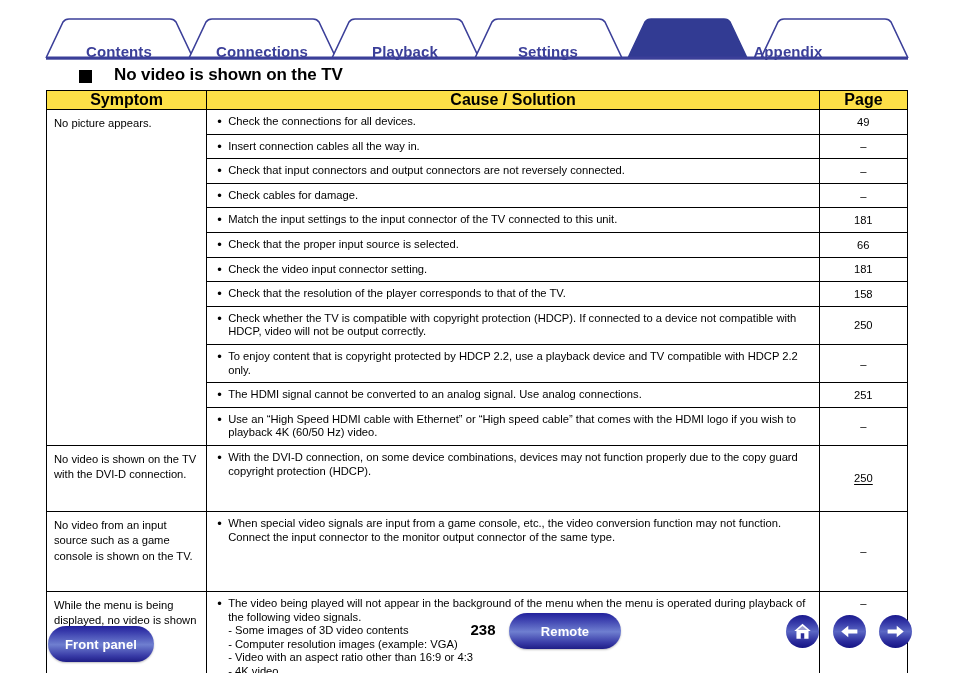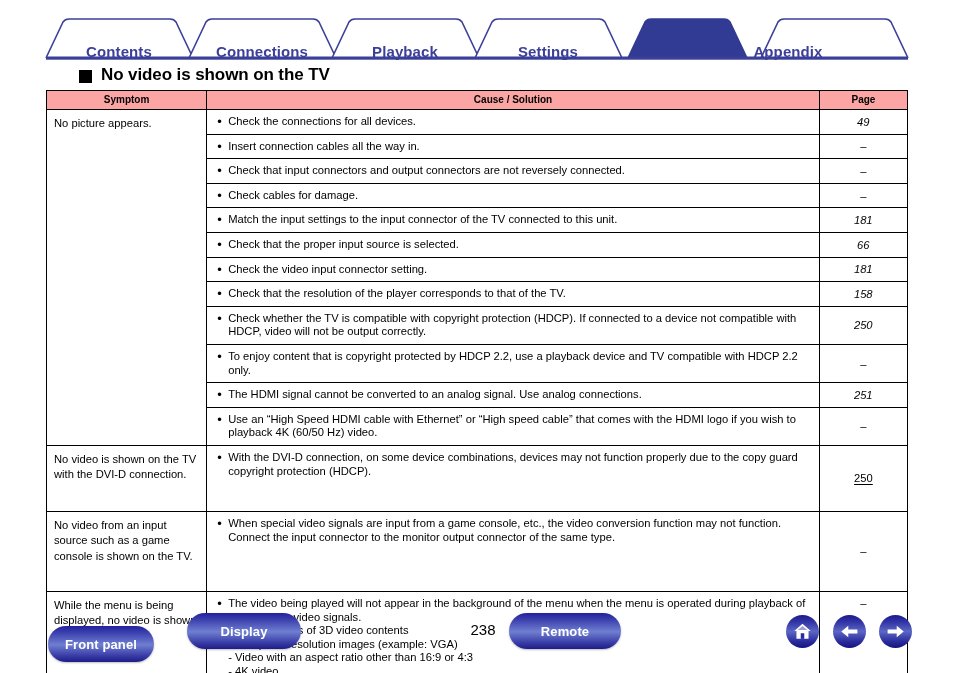--- a/index.html
+++ b/index.html
@@ -37,21 +37,21 @@
   }
   .tab-label.active { color: #ffffff; margin-top: 20px; }
 
   
   .heading {
     position: absolute;
     left: 46px;
     top: 65px;
     display: flex;
     align-items: center;
-    gap: 9px;
+    gap: 22px;
     padding-left: 33px;
   }
   .heading-square {
     width: 13px;
     height: 13px;
     background: #000;
     display: inline-block;
     margin-top: 2px;
   }
   .heading-text {
@@ -70,23 +70,23 @@
     border-collapse: collapse;
     table-layout: fixed;
     font-size: 11.2px;
   }
   .tbl th, .tbl td {
     border: 1px solid #000;
     vertical-align: top;
     padding: 0;
   }
   .tbl thead th {
-    background: #fca5a5;
+    background: #fde047;
     text-align: center;
-    font-size: 10px;
+    font-size: 16px;
     font-weight: bold;
     height: 18px;
     line-height: 18px;
     padding: 0;
   }
   .col-symptom { width: 160px; }
   .col-cause   { width: 612px; }
   .col-page    { width: 88px; }
 
   td.symptom {
@@ -137,21 +137,21 @@
     table-layout: fixed;
   }
   .inner-tbl td {
     border: 0;
     border-bottom: 1px solid #000;
     padding: 0;
     vertical-align: middle;
   }
   .inner-tbl tr:last-child td { border-bottom: 0; }
   .inner-tbl td.ic { border-right: 1px solid #000; }
-  .inner-tbl td.ip { width: 88px; text-align: center; font-style: italic; }
+  .inner-tbl td.ip { width: 88px; text-align: center; }
 
   
   .bottombar {
     position: absolute;
     left: 0;
     top: 613px;
     width: 954px;
     height: 48px;
   }
   .pill {
@@ -169,21 +169,21 @@
     justify-content: center;
     letter-spacing: 0.1px;
   }
   .pagenum {
     position: absolute;
     top: 8px;
     left: 463px;
     width: 40px;
     text-align: center;
     font-size: 15px;
-    font-weight: normal;
+    font-weight: bold;
     color: #000;
   }
   .circbtn {
     position: absolute;
     top: 2px;
     width: 33px;
     height: 33px;
     border-radius: 50%;
     background: linear-gradient(to bottom, #1b1a8e 0%, #3336a6 22%, #5b67c4 50%, #2b2c9c 80%, #141384 100%);
     display: flex;
@@ -398,21 +398,20 @@
           </span>
         </div>
       </td>
       <td class="page" style="vertical-align:top; padding-top:5px;"><span>–</span></td>
     </tr>
   </tbody>
 </table>
 
 <div class="bottombar">
   <div class="pill" style="left:48px;  width:106px;margin-top:13px;">Front panel</div>
-  <div class="pill" style="left:187px; width:114px;">Display</div>
 
   <div class="pagenum">238</div>
 
   <div class="pill" style="left:509px; width:112px;">Remote</div>
 
   <div class="circbtn" style="left:786px;">
     <svg width="21" height="21" viewBox="0 0 24 24">
       <path d="M12 3.2 L2.6 11.4 L5.1 11.4 L5.1 20.4 L18.9 20.4 L18.9 11.4 L21.4 11.4 Z" fill="#ffffff"></path>
       <rect x="10" y="14" width="4" height="6.4" fill="#2b2c9c"></rect>
       <path d="M12 5.6 L6.6 10.4 L17.4 10.4 Z" fill="#2b2c9c" opacity="0.45"></path>

